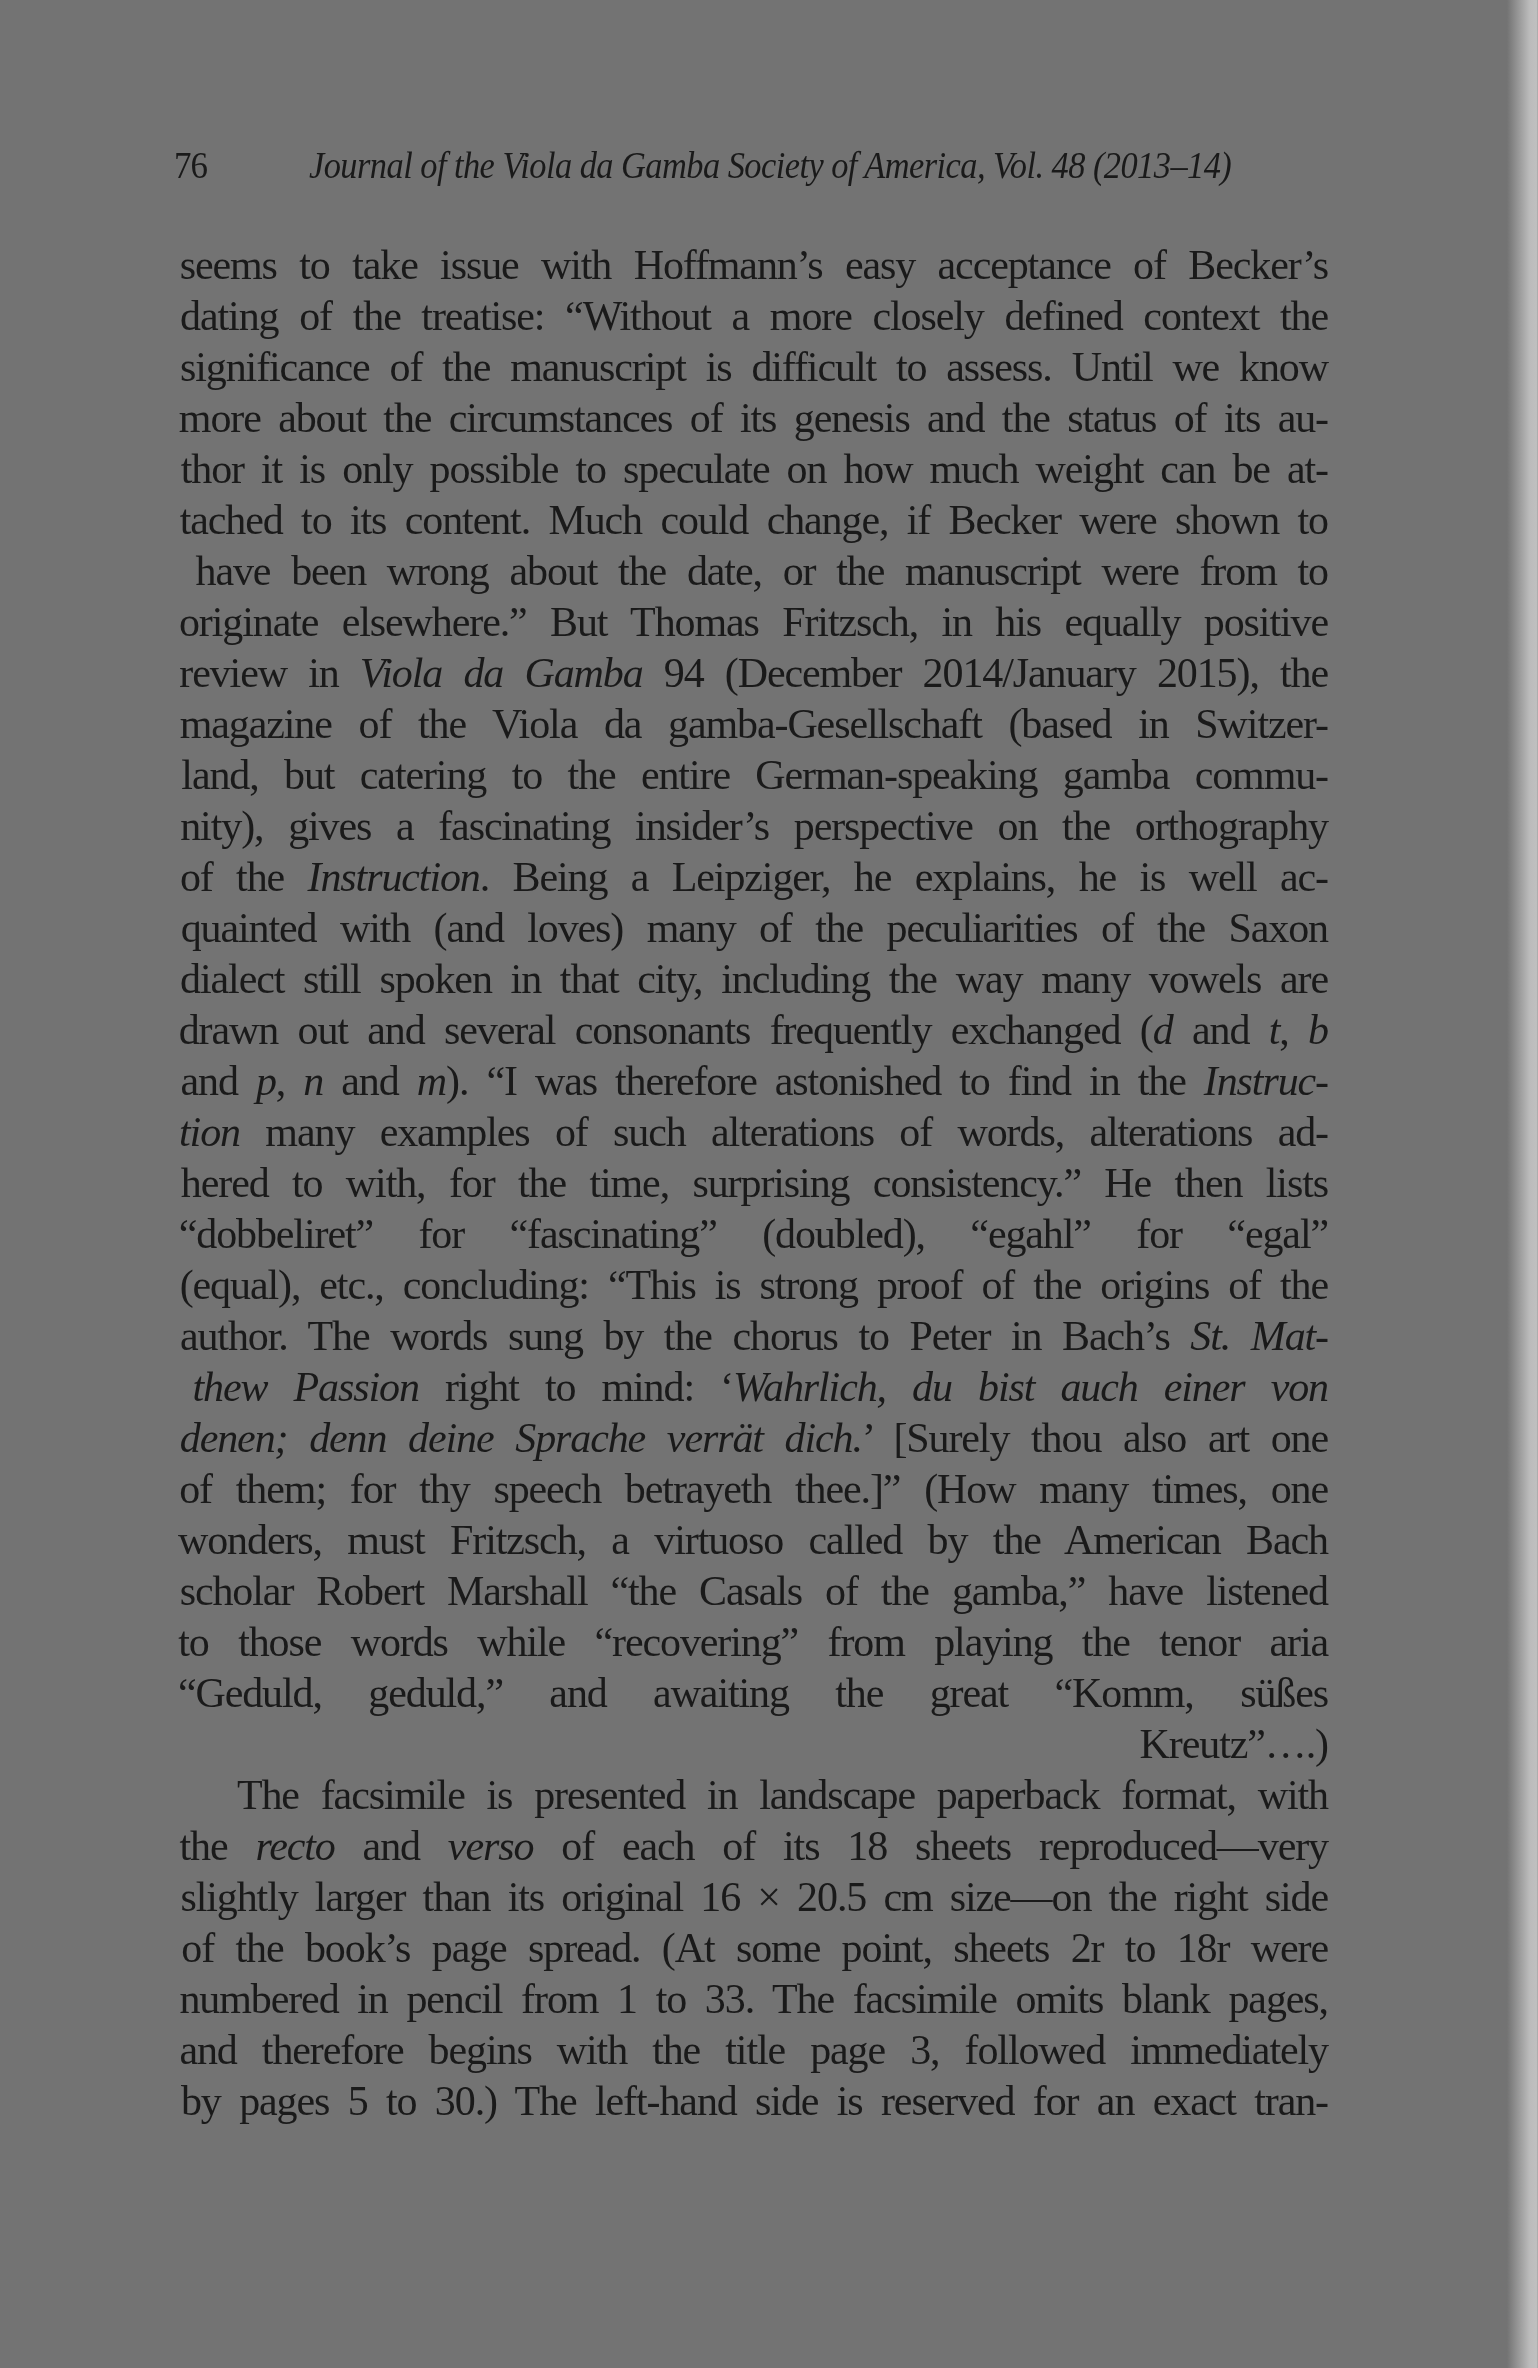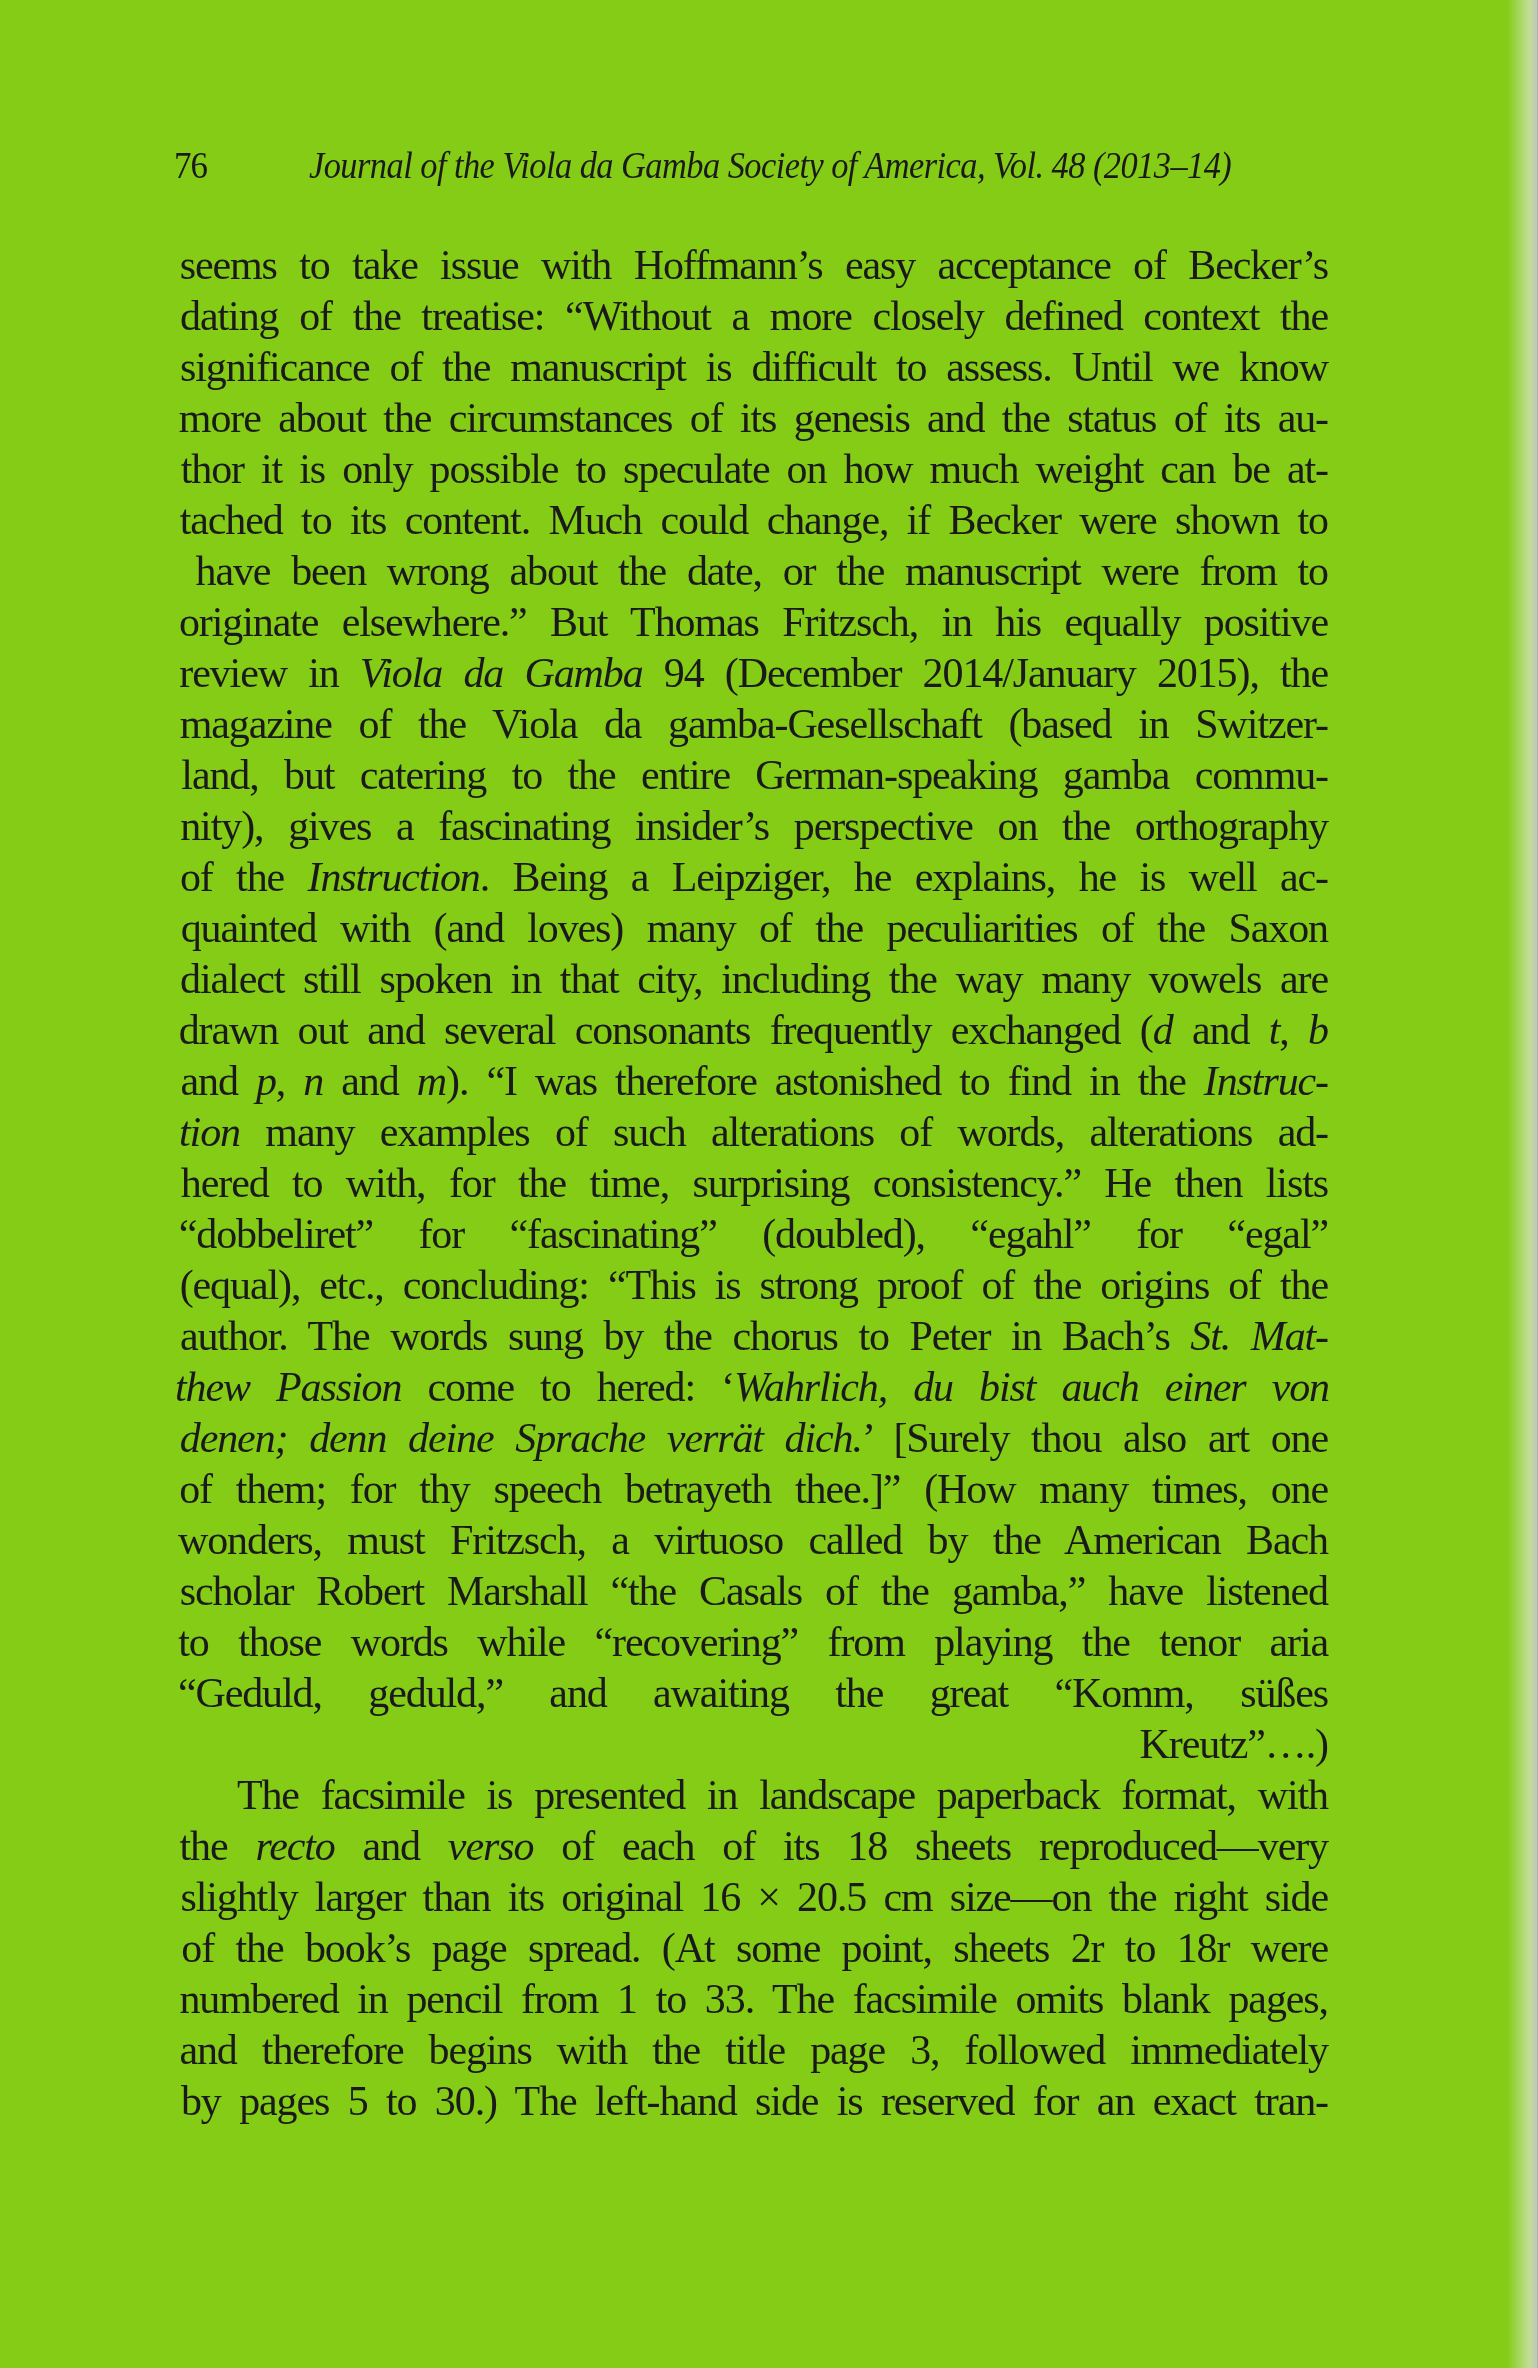--- a/index.html
+++ b/index.html
@@ -13,21 +13,21 @@
     position: relative;
     overflow: hidden;
     font-family: "Liberation Serif", "DejaVu Serif", serif;
     color: #1a1a1a;
   }
   .page {
     position: absolute;
     left: 0; top: 0;
     width: 1539px;
     height: 2369px;
-    background: #84cc16;
+    background: #737373;
   }
   .page-edge {
     position: absolute;
     top: 0;
     right: 0;
     width: 32.5px;
     height: 2369px;
     background: linear-gradient(to right, rgba(255,255,255,0) 0%, rgba(235,235,235,0.6) 70%, rgba(200,200,200,0.9) 92%, rgba(150,150,150,0.9) 100%);
   }
   .running-head {
@@ -105,21 +105,21 @@
       <div class="line"><span class="inner" style="word-spacing: 14px;"><span>of the </span><i>Instruction</i><span>. Being a Leipziger, he explains, he is well ac-</span></span></div>
       <div class="line"><span class="inner" style="word-spacing: 14px;"><span>quainted with (and loves) many of the peculiarities of the Saxon</span></span></div>
       <div class="line"><span class="inner" style="word-spacing: 9.4px;"><span>dialect still spoken in that city, including the way many vowels are</span></span></div>
       <div class="line"><span class="inner" style="word-spacing: 10px;"><span>drawn out and several consonants frequently exchanged (</span><i>d</i><span> and </span><i>t</i><span>, </span><i>b</i></span></div>
       <div class="line"><span class="inner" style="word-spacing: 8.7px;"><span>and </span><i>p</i><span>, </span><i>n</i><span> and </span><i>m</i><span>). “I was therefore astonished to find in the </span><i>Instruc-</i></span></div>
       <div class="line"><span class="inner" style="word-spacing: 16px;"><i>tion</i><span> many examples of such alterations of words, alterations ad-</span></span></div>
       <div class="line"><span class="inner" style="word-spacing: 14px;"><span>hered to with, for the time, surprising consistency.” He then lists</span></span></div>
       <div class="line"><span class="inner" style="word-spacing: 36px;"><span>“dobbeliret” for “fascinating” (doubled), “egahl” for “egal”</span></span></div>
       <div class="line"><span class="inner" style="word-spacing: 9.6px;"><span>(equal), etc., concluding: “This is strong proof of the origins of the</span></span></div>
       <div class="line"><span class="inner" style="word-spacing: 11.2px;"><span>author. The words sung by the chorus to Peter in Bach’s </span><i>St. Mat-</i></span></div>
-      <div class="line"><span class="inner" style="word-spacing: 16.7px;"><i>thew Passion</i><span> come to hered: ‘</span><i>Wahrlich, du bist auch einer von</i></span></div>
+      <div class="line"><span class="inner" style="word-spacing: 16.7px;"><i>thew Passion</i><span> right to mind: ‘</span><i>Wahrlich, du bist auch einer von</i></span></div>
       <div class="line"><span class="inner" style="word-spacing: 12.3px;"><i>denen; denn deine Sprache verrät dich.</i><span>’ [Surely thou also art one</span></span></div>
       <div class="line"><span class="inner" style="word-spacing: 14.4px;"><span>of them; for thy speech betrayeth thee.]” (How many times, one</span></span></div>
       <div class="line"><span class="inner" style="word-spacing: 16px;"><span>wonders, must Fritzsch, a virtuoso called by the American Bach</span></span></div>
       <div class="line"><span class="inner" style="word-spacing: 13.6px;"><span>scholar Robert Marshall “the Casals of the gamba,” have listened</span></span></div>
       <div class="line"><span class="inner" style="word-spacing: 20px;"><span>to those words while “recovering” from playing the tenor aria</span></span></div>
       <div class="line"><span class="inner" style="word-spacing: 37px;"><span>“Geduld, geduld,” and awaiting the great “Komm, süßes</span></span></div>
       <div class="line"><span class="inner"><span>Kreutz”….)</span></span></div>
       <div class="line indent"><span class="inner" style="word-spacing: 12.4px;"><span>The facsimile is presented in landscape paperback format, with</span></span></div>
       <div class="line"><span class="inner" style="word-spacing: 18.5px;"><span>the </span><i>recto</i><span> and </span><i>verso</i><span> of each of its 18 sheets reproduced—very</span></span></div>
       <div class="line"><span class="inner" style="word-spacing: 7.8px;"><span>slightly larger than its original 16 × 20.5 cm size—on the right side</span></span></div>

